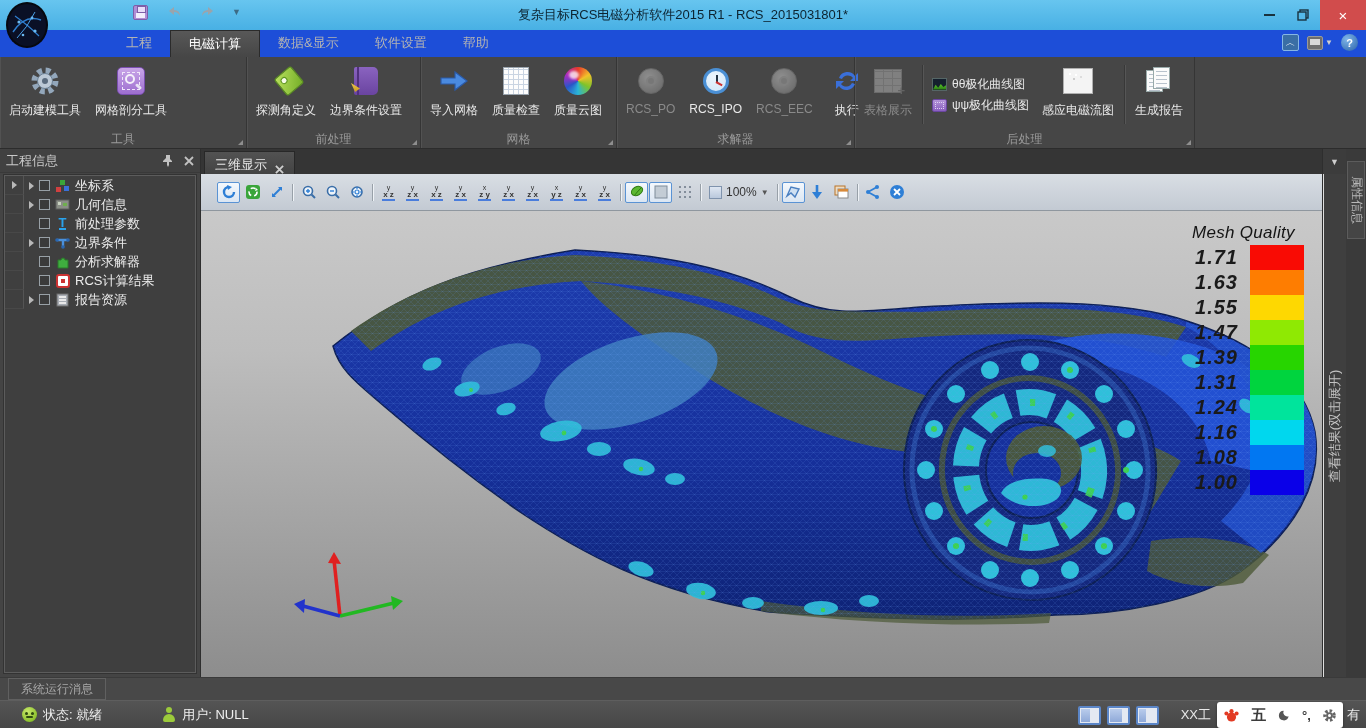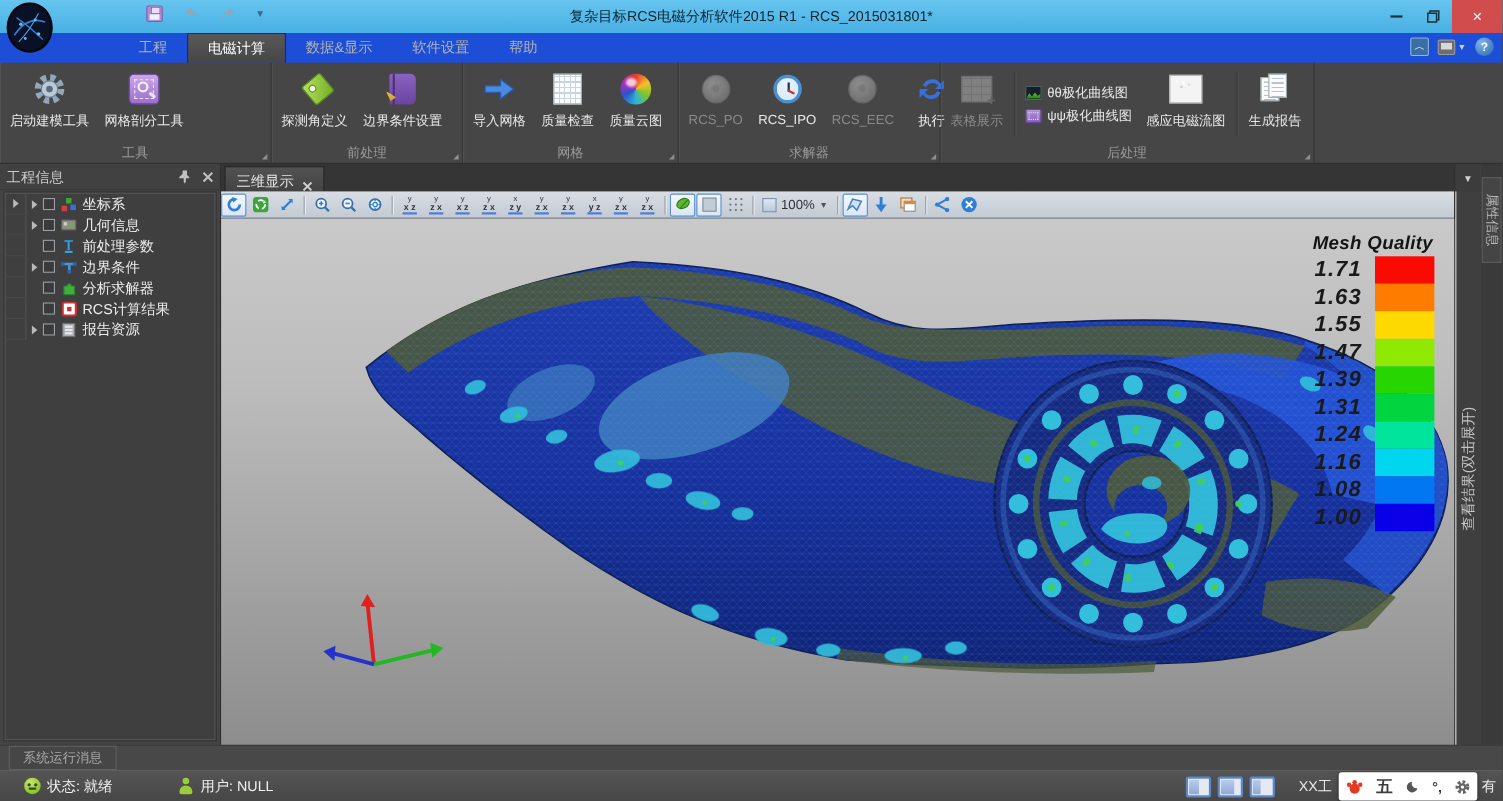--- a/index.html
+++ b/index.html
@@ -94,33 +94,33 @@
 .tri{width:0;height:0;border-left:5px solid #b8b8b8;border-top:4px solid transparent;border-bottom:4px solid transparent}
 .tcheck{width:11px;height:11px;border:1px solid #98a0a6;background:#3a3a3a;margin:0 4px 0 1px}
 .ticon{width:17px;height:15px;display:flex;align-items:center;justify-content:center;margin-right:4px}
 .tlabel{color:#ececec;font-size:13px;white-space:nowrap}
 
 .ti-T{color:#2aa3ec;font-weight:bold;font-size:13px;border-bottom:2px solid #2aa3ec;line-height:11px}
 
 .center{width:1121px;display:flex;flex-direction:column;background:#3a3a3a}
 .doctabs{height:25px;background:#353535;display:flex;align-items:flex-end;padding-left:3px}
 .doctab{height:23px;display:flex;align-items:flex-end;gap:8px;padding:0 10px;background:linear-gradient(#525252,#434343);border:1px solid #282828;border-bottom:none;color:#e6e6e6;font-size:13px}
-.vtoolbar{height:25px;background:linear-gradient(#d9dee4,#c3cad3);border-bottom:1px solid #8f979f;display:flex;align-items:center;padding:0 0;gap:1px}
+.vtoolbar{height:37px;background:linear-gradient(#d9dee4,#c3cad3);border-bottom:1px solid #8f979f;display:flex;align-items:center;padding:0 16px;gap:1px}
 .tbtn{width:23px;height:21px;border:1px solid transparent;border-radius:2px;display:flex;align-items:center;justify-content:center;flex:0 0 auto}
 .tbtn.sel{border-color:#5a93d4;background:linear-gradient(#f4f8fc,#dbe6f3)}
 .tsep{width:1px;height:17px;background:#98a0a8;box-shadow:1px 0 0 #eef2f6;margin:0 3px;flex:0 0 auto}
 .vbtn{width:23px;height:21px;display:flex;flex-direction:column;align-items:center;justify-content:center;line-height:1;color:#333;flex:0 0 auto}
 .vbtn .vt{font-size:7px}
 .vbtn .vb{font-size:8px;font-weight:bold;border-bottom:2px solid #4a7ddc;padding:0 1px}
 .zoomctl{display:flex;align-items:center;gap:4px;padding:0 4px;color:#333;font-size:12px;flex:0 0 auto}
 .zsq{width:13px;height:13px;background:linear-gradient(#dfe7f2,#b9c8dc);border:1px solid #7f93ad}
 
 .viewport{position:relative;flex:1;background:linear-gradient(180deg,#c9c9c9 0%,#bdbdbd 30%,#a5a5a5 65%,#8d8d8d 100%);overflow:hidden}
 .legend{position:absolute;top:12px;right:18px}
-.lg-title{font-style:italic;font-weight:bold;font-size:17px;color:#141414;text-align:center;margin-bottom:2px;letter-spacing:.3px}
+.lg-title{font-style:italic;font-weight:normal;font-size:17px;color:#141414;margin-bottom:2px;letter-spacing:.3px}
 .lg-row{display:flex;align-items:center;height:25px}
 .lg-val{width:58px;text-align:right;font-style:italic;font-weight:bold;font-size:20px;color:#1a1a1a;padding-right:12px;letter-spacing:1px}
 .lg-sw{width:54px;height:25px}
 
 .rightbar{width:24px;background:#3c3c3c;display:flex;flex-direction:column;border-left:1px solid #2e2e2e}
 .rb-top{height:25px;display:flex;align-items:center;justify-content:center;color:#cfcfcf;font-size:9px}
 .rb-bar{flex:1;border-left:1px solid #dedede;background:#3f3f3f;position:relative}
 .rb-bar span{position:absolute;top:50%;left:50%;transform:translate(-50%,-50%) rotate(-90deg);white-space:nowrap;color:#c4c4c4;font-size:13px}
 .rightdock{width:20px;background:#3a3a3a;display:flex;flex-direction:column;align-items:center}
 .rd-tab{margin-top:12px;width:18px;height:78px;border:1px solid #5c5c5c;background:#454545;position:relative}

